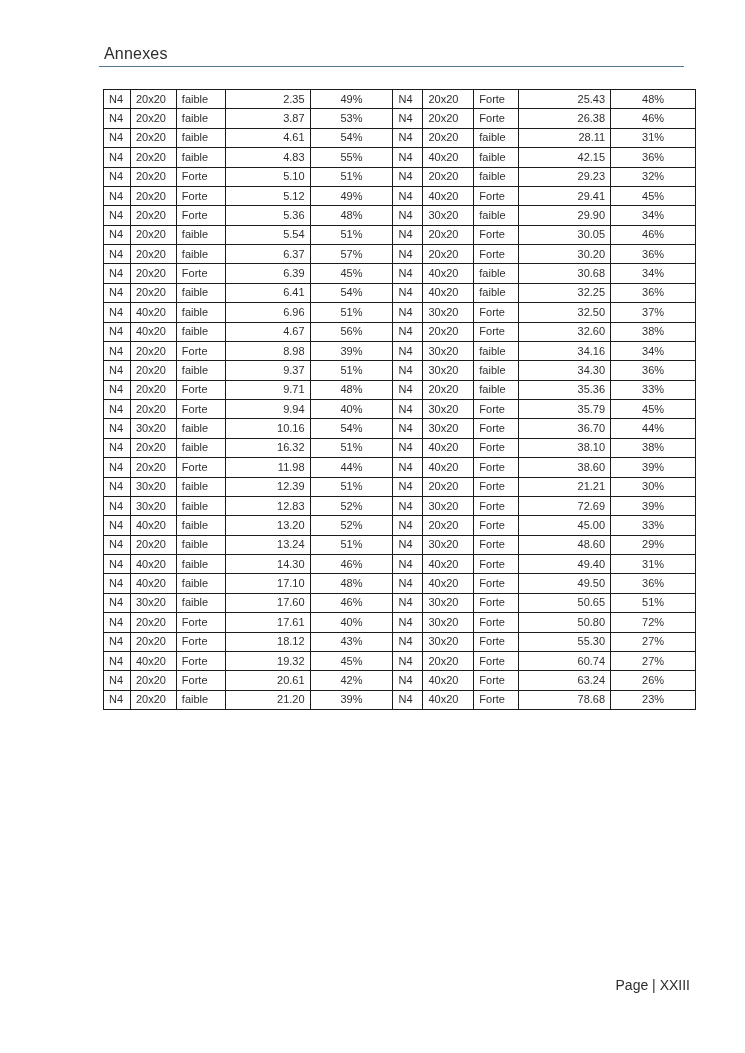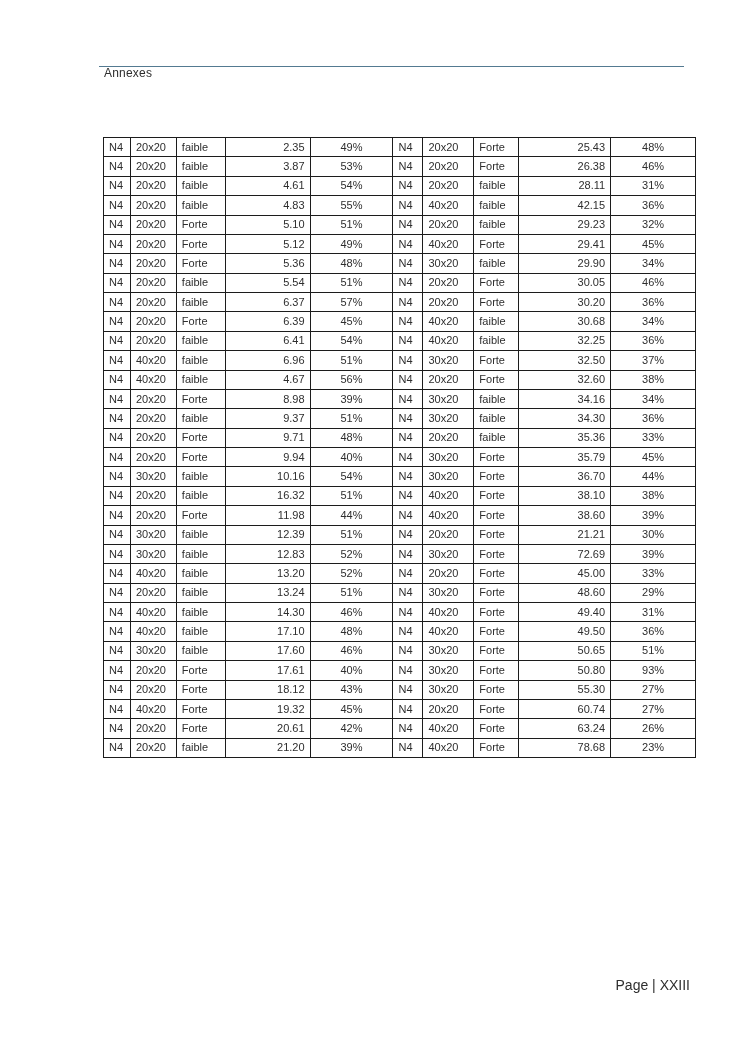--- a/index.html
+++ b/index.html
@@ -11,40 +11,38 @@
     overflow: hidden;
   }
   .page {
     position: absolute; left: 0; top: 0;
     width: 745px; height: 1053px;
     background: #ffffff;
   }
   .heading {
     position: absolute;
     left: 104px; top: 45px;
-    font-size: 12px;
+    font-size: 16px;
     color: #2e2e2e;
     letter-spacing: 0.2px;
-    margin-top: 21px;
   }
   .heading-rule {
     position: absolute;
     left: 99px; top: 66px;
     width: 585px; height: 1px;
     background: #547a91;
   }
   table.data-table {
     position: absolute;
     left: 103px; top: 89px;
     width: 593px; height: 621px;
     border-collapse: collapse;
     table-layout: fixed;
     font-size: 11px;
     color: #2e2e2e;
-    margin-top: 48px;
   }
   table.data-table td {
     border: 1px solid #1c1c1c;
     padding: 0 5px;
     vertical-align: middle;
     white-space: nowrap;
     overflow: hidden;
     line-height: 1;
   }
   td.col-left  { text-align: left; }
@@ -407,21 +405,21 @@
         <tr>
           <td class="col-left">N4</td>
           <td class="col-left">20x20</td>
           <td class="col-left">Forte</td>
           <td class="col-num">17.61</td>
           <td class="col-pct">40%</td>
           <td class="col-left">N4</td>
           <td class="col-left">30x20</td>
           <td class="col-left">Forte</td>
           <td class="col-num">50.80</td>
-          <td class="col-pct">93%</td>
+          <td class="col-pct">72%</td>
         </tr>
         <tr>
           <td class="col-left">N4</td>
           <td class="col-left">20x20</td>
           <td class="col-left">Forte</td>
           <td class="col-num">18.12</td>
           <td class="col-pct">43%</td>
           <td class="col-left">N4</td>
           <td class="col-left">30x20</td>
           <td class="col-left">Forte</td>

